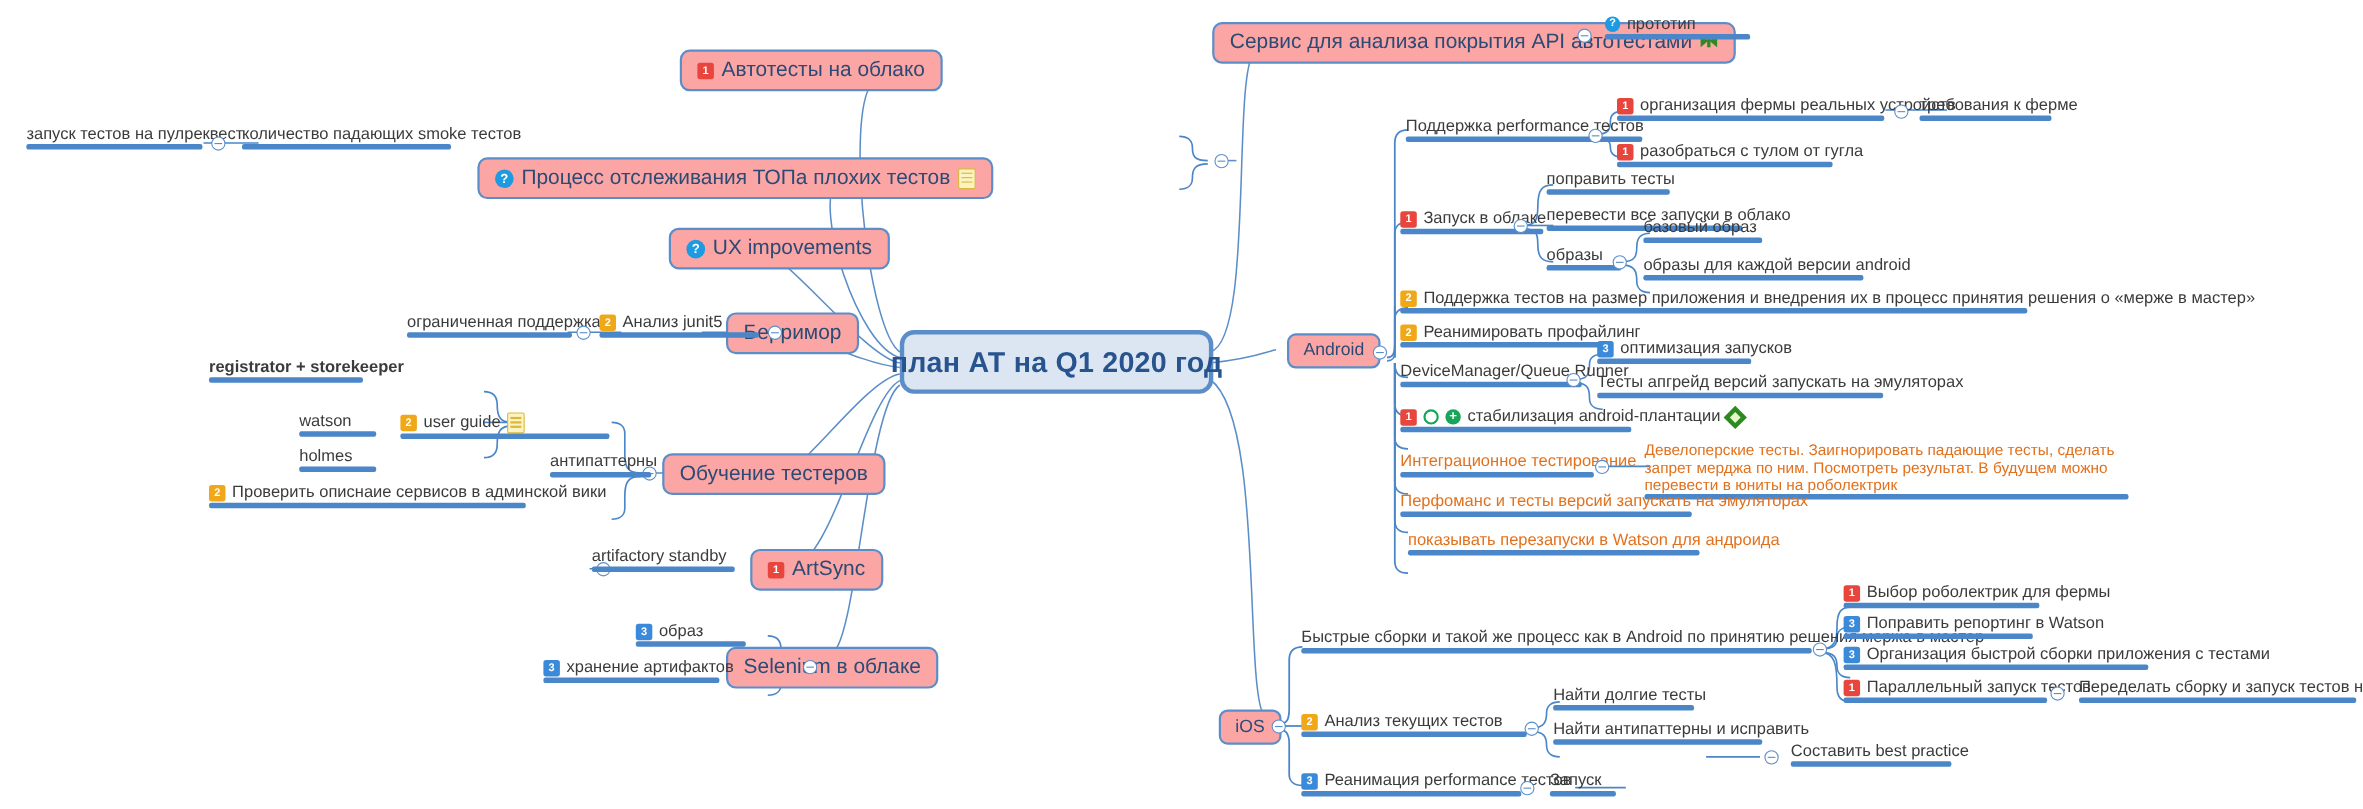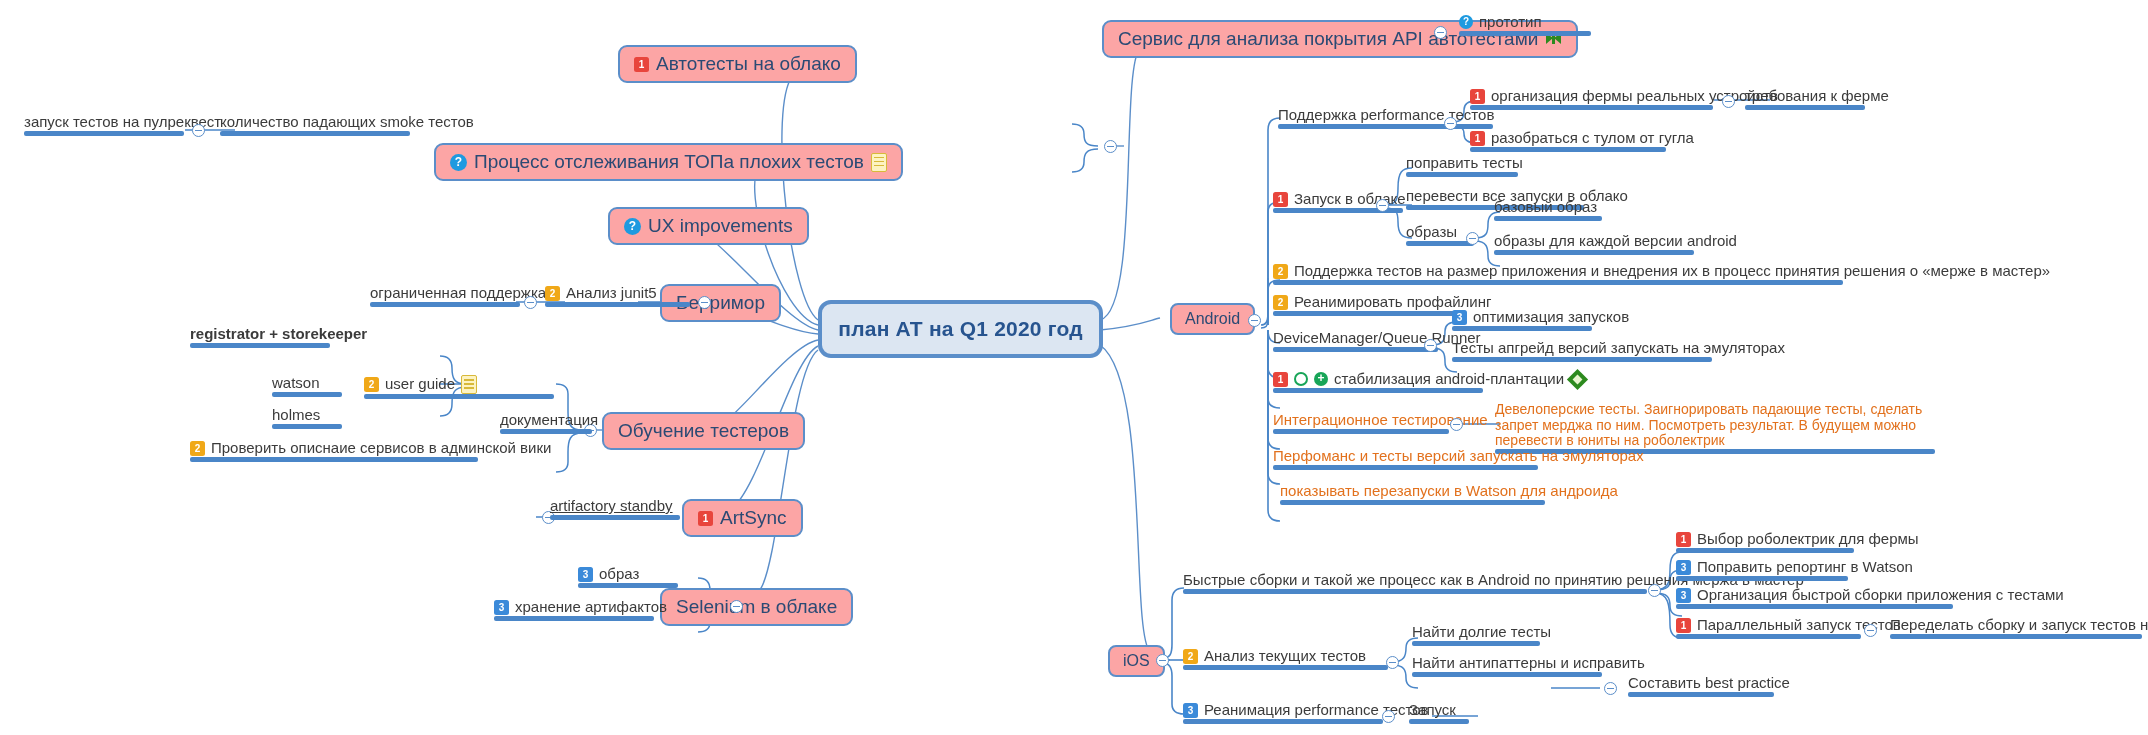--- a/index.html
+++ b/index.html
@@ -13,21 +13,21 @@
 
   
   .boxnode{
     position:absolute;display:flex;align-items:center;gap:7px;
     background:#fca5a5;border:2.5px solid #5b8ec9;border-radius:9px;
     color:#2b4a74;white-space:nowrap;box-sizing:border-box;
     padding:6px 14px;
   }
   .boxnode.root{
     background:#dce6f2;border:4px solid #5b8ec9;border-radius:13px;
-    font-size:21px;font-weight:bold;color:#27548f;padding:13px 26px;
+    font-size:26px;font-weight:bold;color:#27548f;padding:13px 26px;
     letter-spacing:.2px;
   }
   .boxnode.lvl1{font-size:19px;}
   .boxnode.small{font-size:16px;padding:5px 13px;border-width:2.5px;border-radius:8px;}
 
   
   .linenode{
     position:absolute;display:flex;align-items:center;gap:6px;
     white-space:nowrap;color:#3b3b3b;font-size:15px;
     padding-bottom:5px;box-sizing:border-box;
@@ -241,21 +241,21 @@
   <div class="linenode" style="left:545px;top:285px;--uw:145px;">
     <span class="pri p2">2</span>
     <span class="txt">Анализ junit5</span>
   </div>
 
   <div class="boxnode lvl1" style="left:602px;top:412px;">
     <span>Обучение тестеров</span>
   </div>
   <div class="knob" style="left:584px;top:424px;"></div>
   <div class="linenode" style="left:500px;top:412px;--uw:92px;">
-    <span class="txt">документация</span>
+    <span class="txt">антипаттерны</span>
   </div>
   <div class="knob" style="left:462px;top:378px;"></div>
   <div class="linenode" style="left:364px;top:375px;--uw:190px;">
     <span class="pri p2">2</span>
     <span class="txt">user guide</span>
     <span class="doc"></span>
   </div>
   <div class="linenode" style="left:190px;top:326px;font-weight:bold;--uw:140px;">
     <span class="txt">registrator + storekeeper</span>
   </div>
@@ -274,21 +274,21 @@
     <span class="pri p1">1</span>
     <span>ArtSync</span>
   </div>
   <div class="knob" style="left:542px;top:511px;"></div>
   <div class="linenode" style="left:548px;top:499px;--uw:0px;width:0;"></div>
   <div class="linenode" style="left:545px;top:499px;--uw:0px;width:0;height:0;"></div>
   <div class="linenode" style="left:548px;top:498px;--uw:0;width:0;height:0;"></div>
   <div class="linenode" style="left:548px;top:498px;width:0;--uw:0;"></div>
   <div class="linenode" style="left:548px;top:498px;width:0;--uw:0;"></div>
   <div class="linenode" style="left:548px;top:498px;width:0;--uw:0;"></div>
-  <div class="linenode" style="left:550px;top:498px;text-decoration:underline;--uw:130px;">
+  <div class="linenode" style="left:538px;top:498px;--uw:130px;">
     <span class="txt">artifactory standby</span>
   </div>
 
   <div class="boxnode lvl1" style="left:660px;top:588px;">
     <span>Selenium в облаке</span>
   </div>
   <div class="knob" style="left:730px;top:600px;"></div>
   <div class="linenode" style="left:578px;top:566px;--uw:100px;">
     <span class="pri p3">3</span>
     <span class="txt">образ</span>

